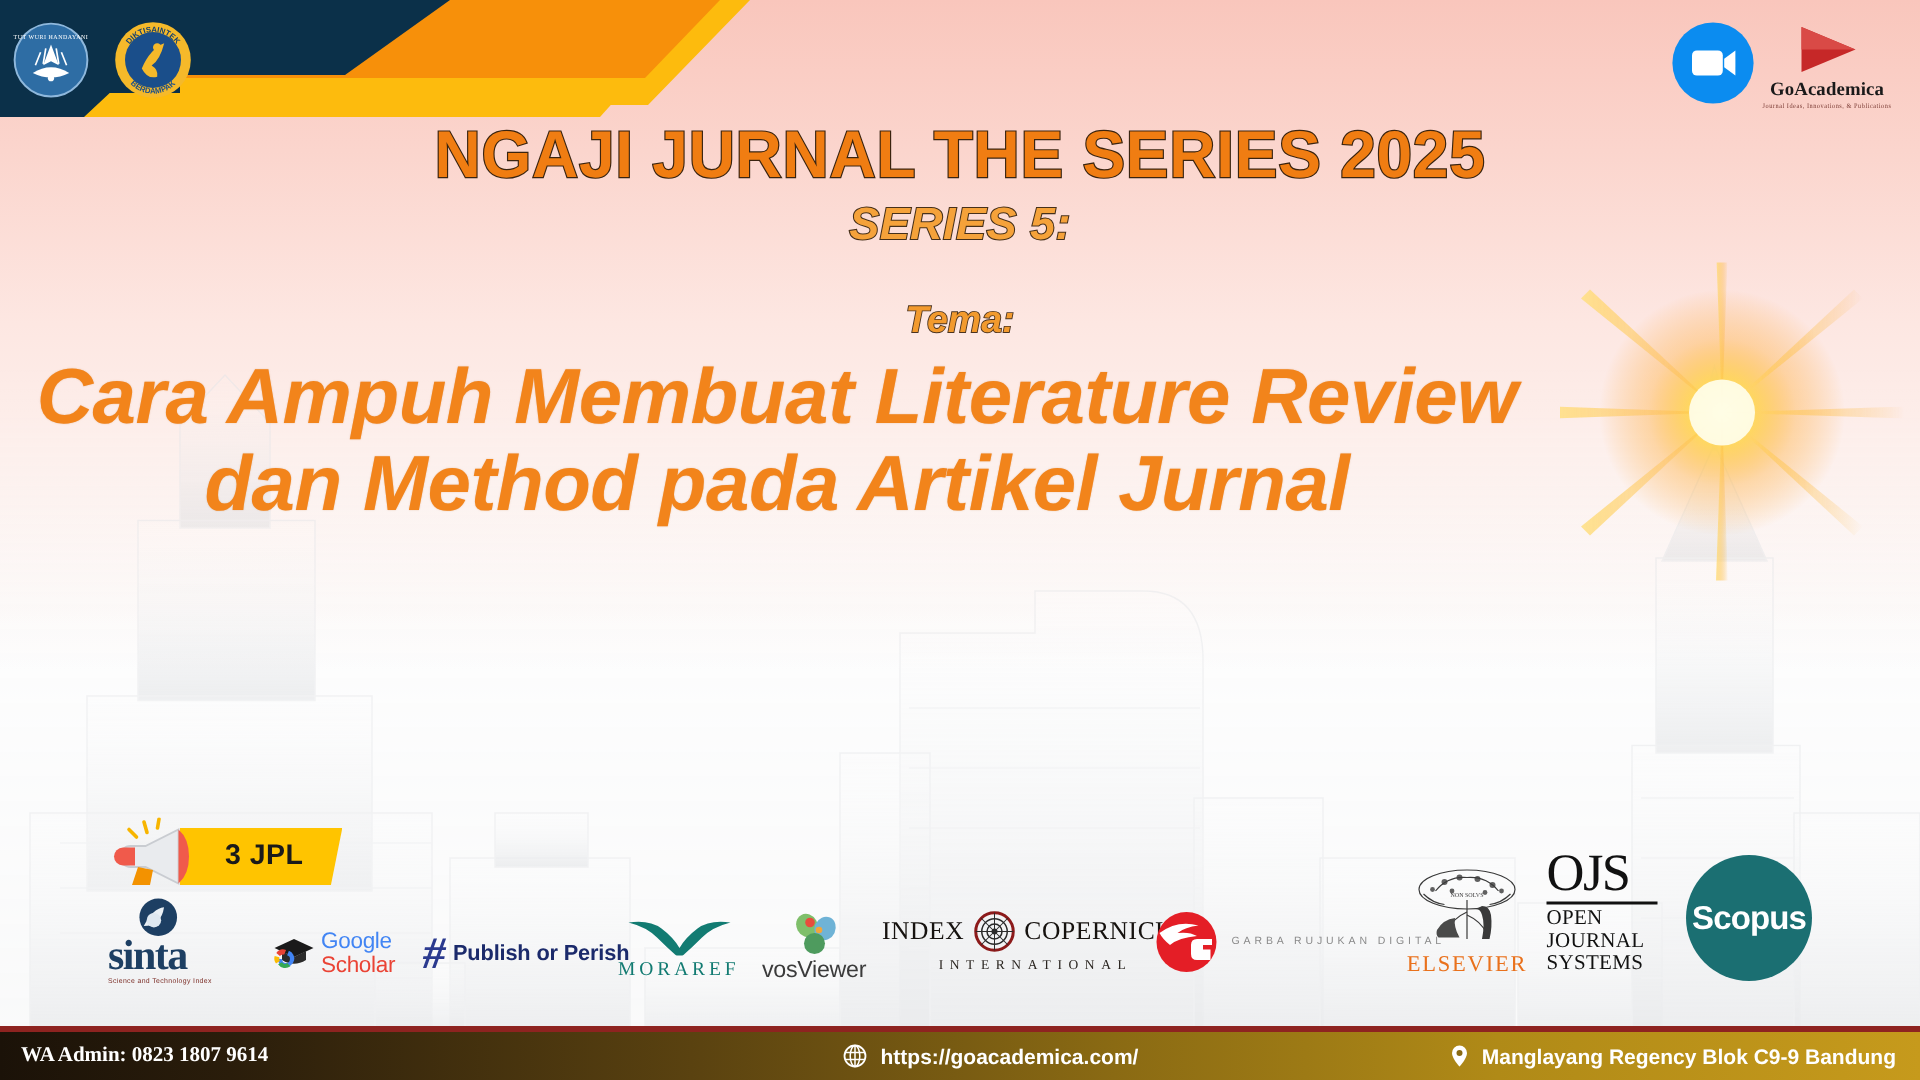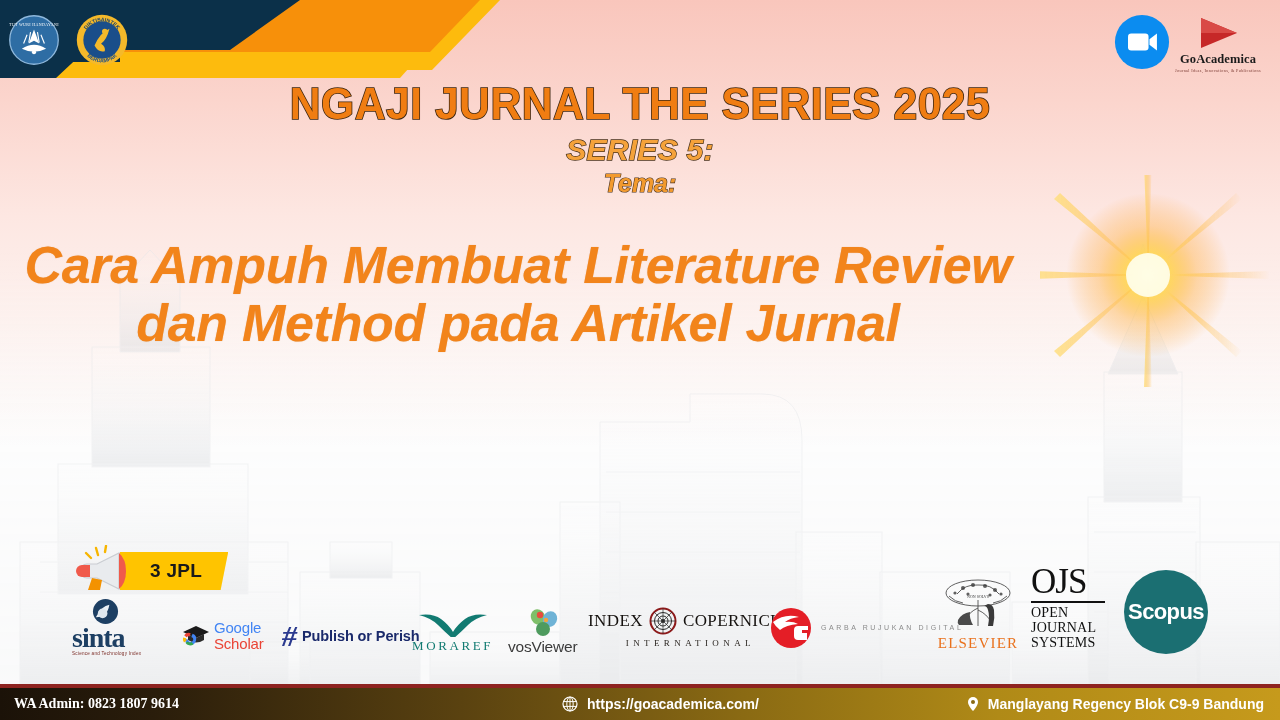--- a/index.html
+++ b/index.html
@@ -53,21 +53,21 @@
     transform:scaleX(.97);
   }
   .t-series {
     font-size:30px; font-weight:700; font-style:italic; letter-spacing:.3px;
     color:#F5A23A; -webkit-text-stroke:1.4px #46301a; paint-order:stroke fill;
     margin-top:6px; line-height:1.1;
   }
   .t-tema {
     font-size:25px; font-weight:700; font-style:italic;
     color:#F29A2E; -webkit-text-stroke:1.2px #4a3320; paint-order:stroke fill;
-    margin-top:4px; line-height:1.1;
+    margin-top:34px; line-height:1.1;
   }
   .headline {
     position:absolute; left:0; top:236px; width:1036px; text-align:center;
     font-size:52px; font-weight:700; font-style:italic;
     color:#F2841B; line-height:1.12; letter-spacing:-.3px;
     text-shadow:0 0 1px rgba(180,90,0,.35);
   }
   .headline .l2 { display:block; }
 
   

